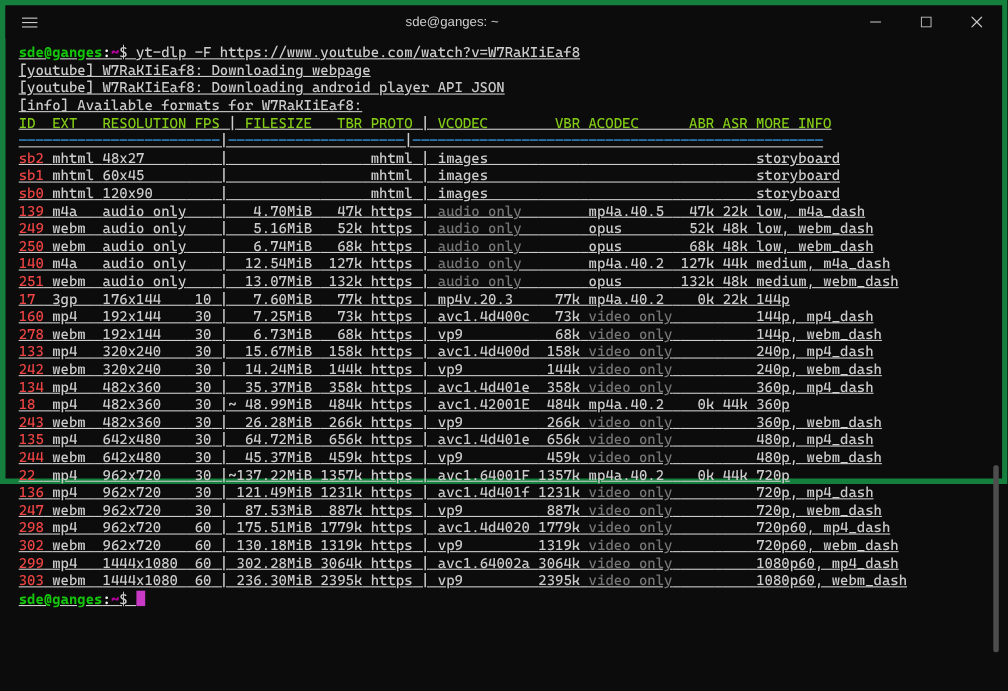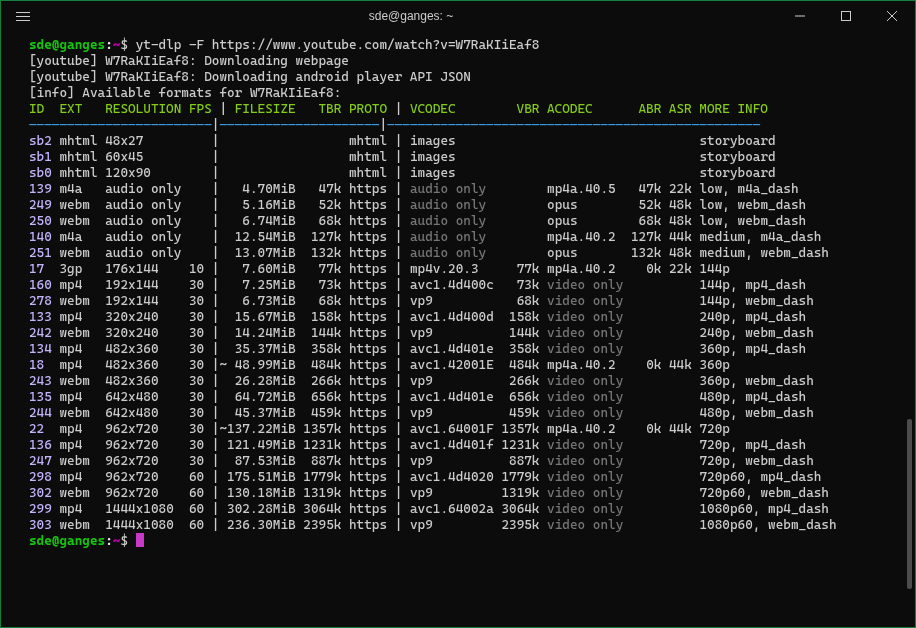--- a/index.html
+++ b/index.html
@@ -49,26 +49,27 @@
   }
   .tb-btn {
     width: 46px;
     height: 30px;
     display: flex;
     align-items: center;
     justify-content: center;
   }
   .tb-btn svg { display:block; }
   .terminal {
-    padding: 6px 12px 0 28px;
+    padding: 6px 12px 0 12px;
     white-space: pre;
     line-height: 16px;
     letter-spacing: 0;
+    text-decoration: underline;
   }
-  .green  { color: #c4b5fd; }
+  .green  { color: #ef4444; }
   .bgreen { color: #16c60c; font-weight: bold;}
   .bmagenta{ color: #b4009e; font-weight: bold;}
   .yellow { color: #84cc16; }
   .dim    { color: #767676; }
   .white  { color: #cccccc; }
   .bwhite { color: #f2f2f2; font-weight: bold;}
   .sep    { color: #3a96dd; }
   .cursor {
     display:inline-block;
     width:8px;
@@ -81,22 +82,22 @@
     right:3px;
     top:418px;
     width:5px;
     height:170px;
     background:#4d4d4d;
     border-radius:2px;
   }
   .outer {
     position: relative;
     width:916px;
-    height:628px;
-    border:1px solid #15803d;
+    height:440px;
+    border:5px solid #15803d;
     box-sizing:border-box;
     background:#0c0c0c;
   }
 </style>
 </head>
 <body>
 
 <div class="outer">
   <div class="titlebar">
     <div class="tb-left">

